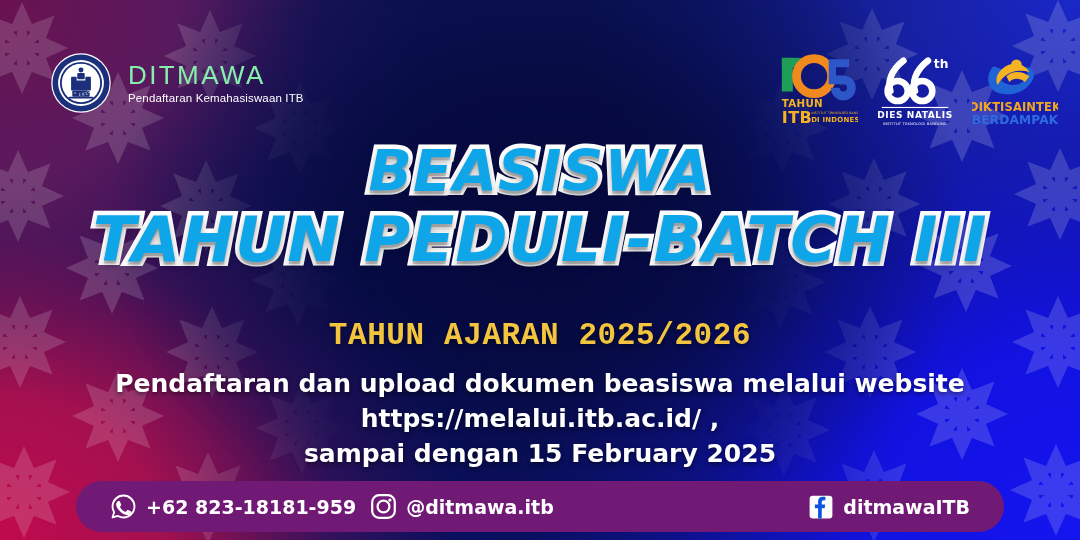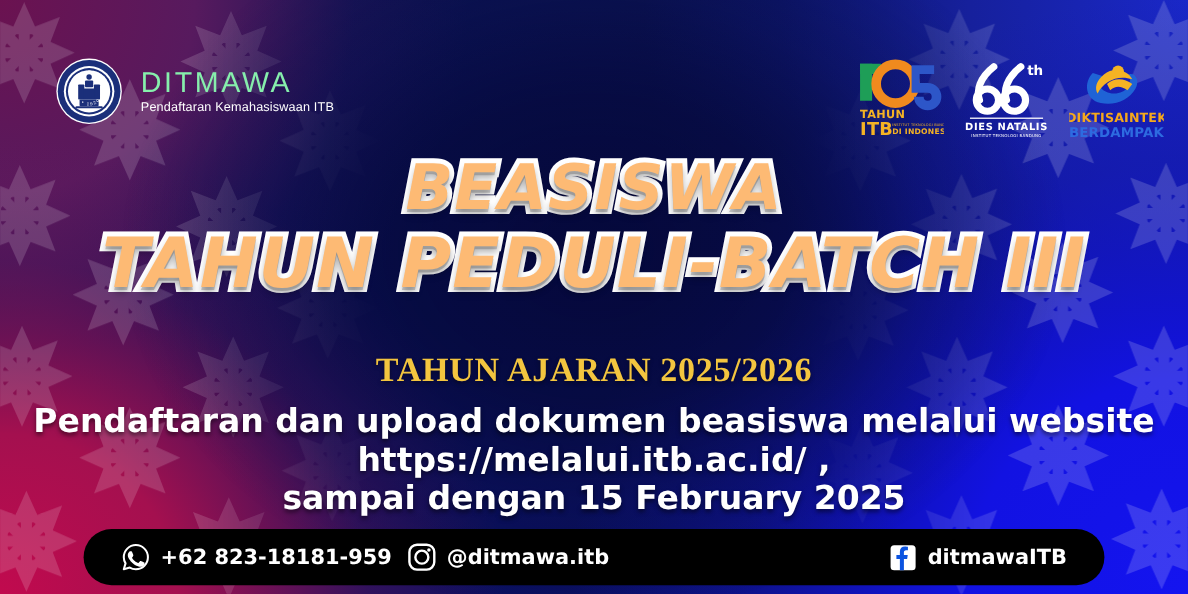--- a/index.html
+++ b/index.html
@@ -82,69 +82,69 @@
 
   
   .title-wrap {
     position: absolute;
     left: 0; right: 0;
     top: 140px;
     text-align: center;
   }
   .title-line {
     display: block;
-    color: #fdba74;
+    color: #0ea5e9;
     font-family: "DejaVu Sans", sans-serif;
     font-weight: 700;
     font-style: italic;
     letter-spacing: 1px;
     -webkit-text-stroke: 9px #ffffff;
     paint-order: stroke fill;
     text-shadow:
        0 3px 0 rgba(0,0,0,0.18),
        0 5px 7px rgba(0,0,0,0.30);
   }
   .title-1 { font-size: 57px; line-height: 62px; }
   .title-2 { font-size: 63px; line-height: 72px; margin-top: 2px; }
 
   
   .year-line {
     position: absolute;
     left: 0; right: 0;
     top: 318px;
     text-align: center;
     color: #f3c53f;
-    font-family: Liberation Serif, serif;
+    font-family: Liberation Mono, monospace;
     font-size: 31px;
     font-weight: 700;
     letter-spacing: 0.6px;
     text-shadow: 0 2px 4px rgba(0,0,0,0.45);
   }
 
   
   .body-copy {
     position: absolute;
     left: 0; right: 0;
     top: 366px;
     text-align: center;
     color: #ffffff;
     font-family: "DejaVu Sans", sans-serif;
     font-weight: 700;
-    font-size: 30px;
+    font-size: 25px;
     line-height: 35px;
     text-shadow: 0 2px 4px rgba(0,0,0,0.5);
   }
   .body-copy span { display: block; }
 
   
   .contact-pill {
     position: absolute;
     left: 76px; top: 481px;
     width: 928px; height: 51px;
-    background: #000000;
+    background: #701a75;
     border-radius: 26px;
     display: flex;
     align-items: center;
     justify-content: space-between;
     padding: 0 34px;
     box-sizing: border-box;
   }
   .contact-item {
     display: flex;
     align-items: center;

